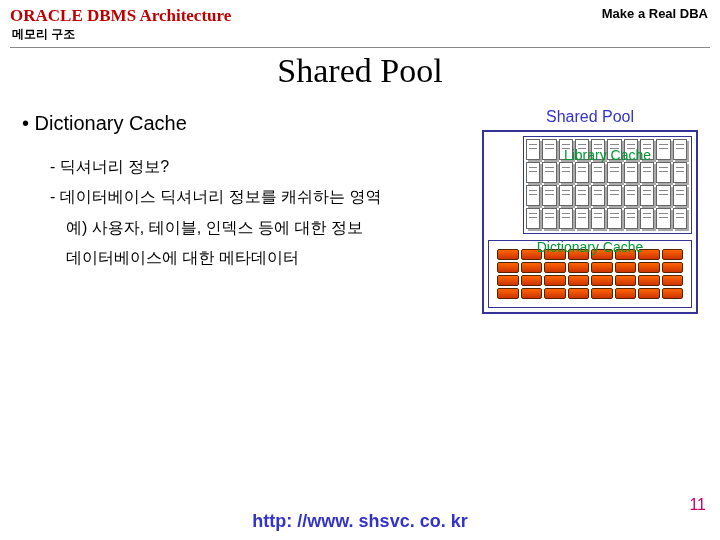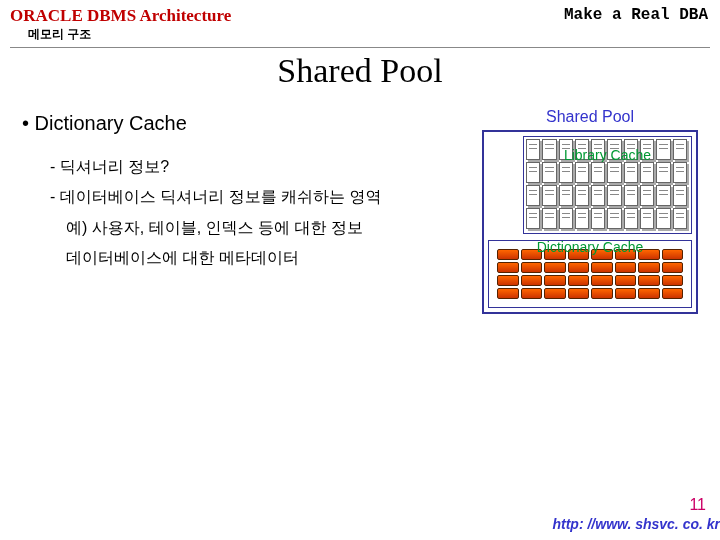--- a/index.html
+++ b/index.html
@@ -19,25 +19,25 @@
   }
   .header-left {
     color: #c00000;
     font-weight: bold;
     font-size: 17px;
     font-family: "Palatino Linotype", Georgia, serif;
   }
   .header-right {
     color: #000;
     font-weight: bold;
-    font-size: 16px;
-    font-family: Liberation Mono, monospace;
+    font-size: 13px;
+    font-family: Liberation Sans, sans-serif;
   }
   .subtitle {
-    padding: 0 10px 2px 28px;
+    padding: 0 10px 2px 12px;
     font-size: 12px;
     font-weight: bold;
     color: #000;
   }
   .divider {
     margin: 2px 10px 4px 10px;
     height: 1px;
     background: #888;
   }
   .main-title {
@@ -145,25 +145,24 @@
     text-align: center;
     color: #009933;
     font-size: 14px;
     font-family: Arial, sans-serif;
   }
   .footer {
     position: absolute;
     bottom: 8px;
     left: 0;
     right: 0;
-    text-align: right;
+    text-align: center;
     color: #3333cc;
-    font-size: 14px;
-    font-weight: bold;
-    font-style: italic;
+    font-size: 18px;
+    font-weight: bold;
   }
   .page-num {
     position: absolute;
     bottom: 26px;
     right: 14px;
     color: #cc0066;
     font-size: 16px;
   }
 </style>
 </head>

